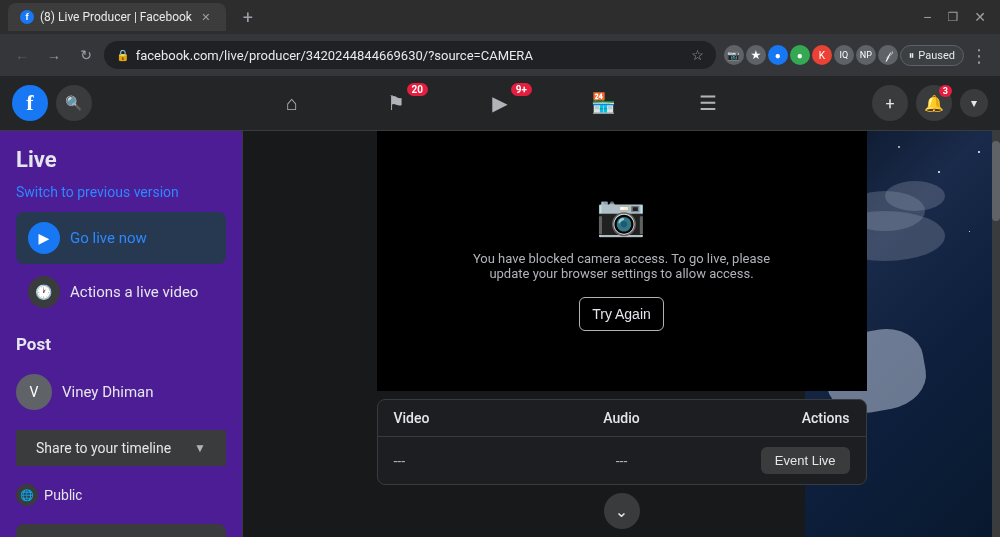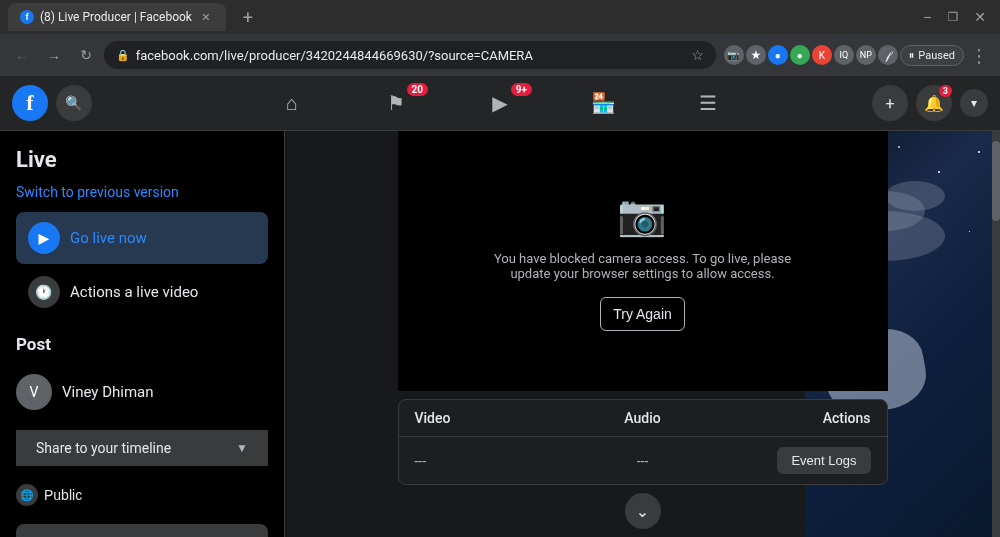--- a/index.html
+++ b/index.html
@@ -47,21 +47,21 @@
     .nav-badge { position: absolute; top: 4px; right: 18px; background: #e41e3f; color: white; border-radius: 10px; font-size: 10px; padding: 1px 5px; font-weight: bold; }
     .fb-nav-right { margin-left: auto; display: flex; align-items: center; gap: 8px; }
     .nav-icon-btn { width: 36px; height: 36px; background: #3a3b3c; border-radius: 50%; display: flex; align-items: center; justify-content: center; cursor: pointer; color: #e4e6eb; font-size: 16px; position: relative; }
     .notif-badge { position: absolute; top: 0; right: 0; background: #e41e3f; color: white; border-radius: 10px; font-size: 9px; padding: 1px 4px; font-weight: bold; }
     .account-arrow { width: 28px; height: 28px; background: #3a3b3c; border-radius: 50%; display: flex; align-items: center; justify-content: center; cursor: pointer; color: #e4e6eb; font-size: 12px; }
 
     
     .main-layout { display: flex; flex: 1; height: calc(537px - 34px - 42px - 55px); background: #18191a; }
 
     
-    .sidebar { width: 285px; background: #000000; padding: 16px; flex-shrink: 0; overflow-y: auto; display: flex; flex-direction: column; gap: 12px; border-right: 1px solid #3a3b3c; }
+    .sidebar { width: 243px; background: #4c1d95; padding: 16px; flex-shrink: 0; overflow-y: auto; display: flex; flex-direction: column; gap: 12px; border-right: 1px solid #3a3b3c; }
     .sidebar-title { font-size: 22px; font-weight: 700; color: #e4e6eb; }
     .switch-version { font-size: 14px; color: #2d88ff; cursor: pointer; }
     .sidebar-menu { display: flex; flex-direction: column; gap: 2px; }
     .menu-item { display: flex; align-items: center; gap: 10px; padding: 10px 12px; border-radius: 8px; cursor: pointer; color: #e4e6eb; font-size: 15px; }
     .menu-item.active { background: #263951; color: #2d88ff; }
     .menu-icon { width: 32px; height: 32px; border-radius: 50%; display: flex; align-items: center; justify-content: center; font-size: 14px; flex-shrink: 0; }
     .menu-icon.blue { background: #1877f2; color: white; }
     .menu-icon.gray { background: #3a3b3c; color: #b0b3b8; }
     .section-title { font-size: 17px; font-weight: 700; color: #e4e6eb; margin-top: 4px; }
     .user-row { display: flex; align-items: center; gap: 10px; padding: 8px 0; }
@@ -242,21 +242,21 @@
         <div class="controls-bar">
           <div class="controls-header">
             <span class="ctrl-label">Video</span>
             <span class="ctrl-label">Audio</span>
             <span class="ctrl-label" style="text-align:right;">Actions</span>
           </div>
           <div class="controls-body">
             <span class="ctrl-value">---</span>
             <span class="ctrl-value">---</span>
             <div style="display:flex;justify-content:flex-end;">
-              <button class="event-logs-btn">Event Logs</button>
+              <button class="event-logs-btn">Event Live</button>
             </div>
           </div>
         </div>
 
         <button class="expand-btn">
           <span>⌄</span>
         </button>
       </div>
 
       <div class="right-scrollbar">

